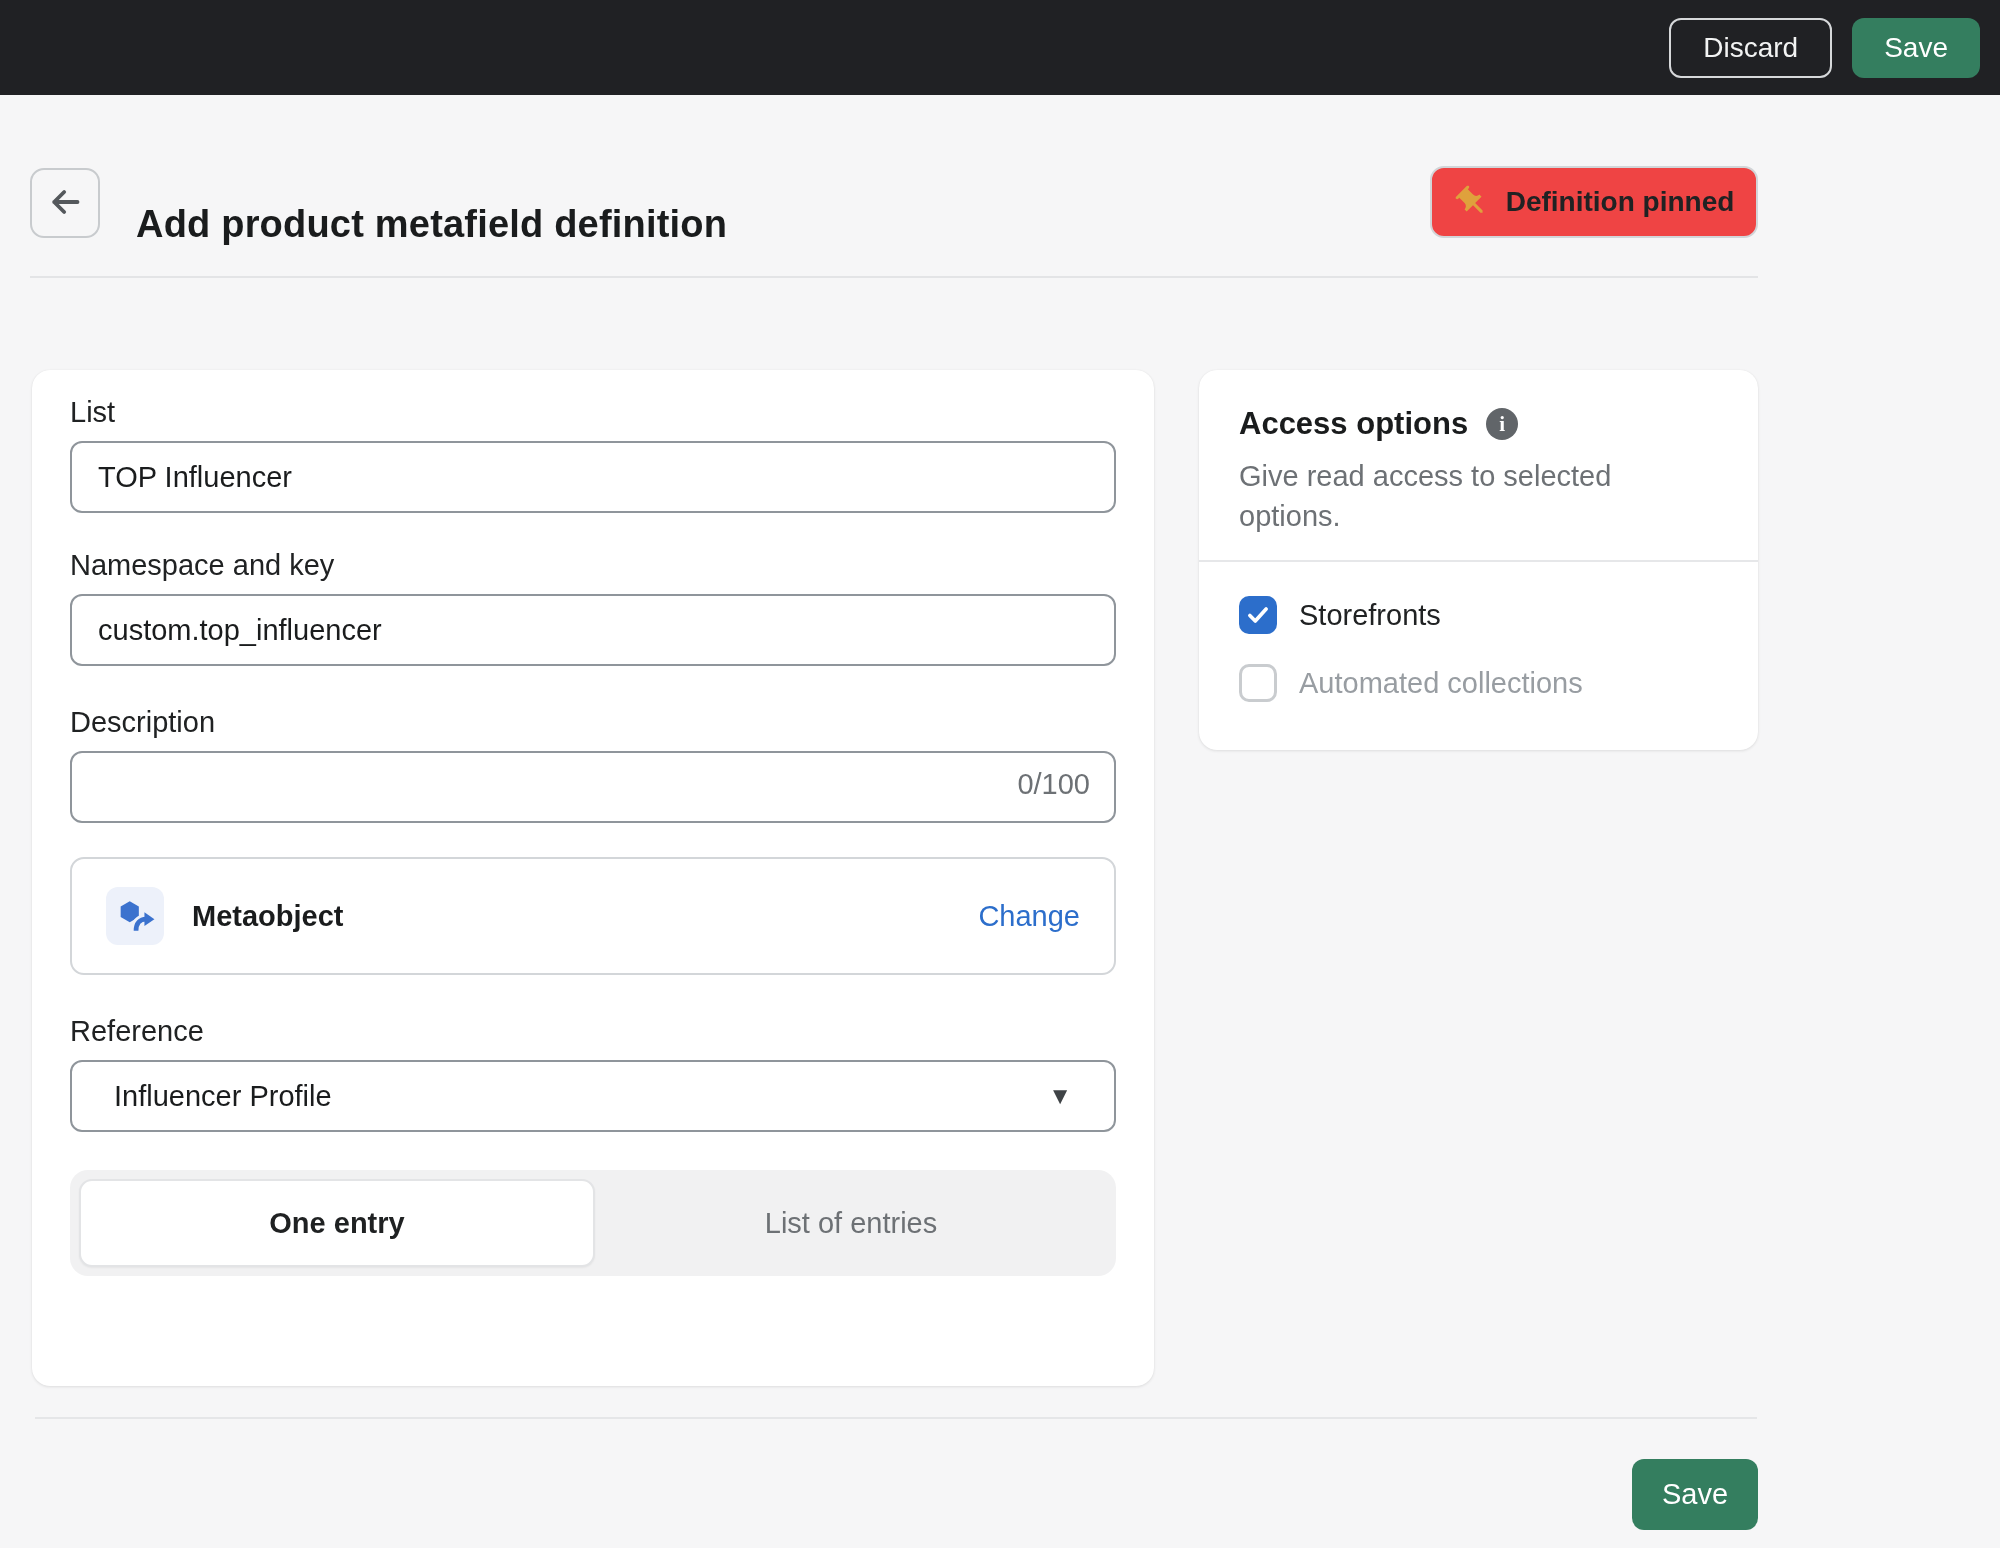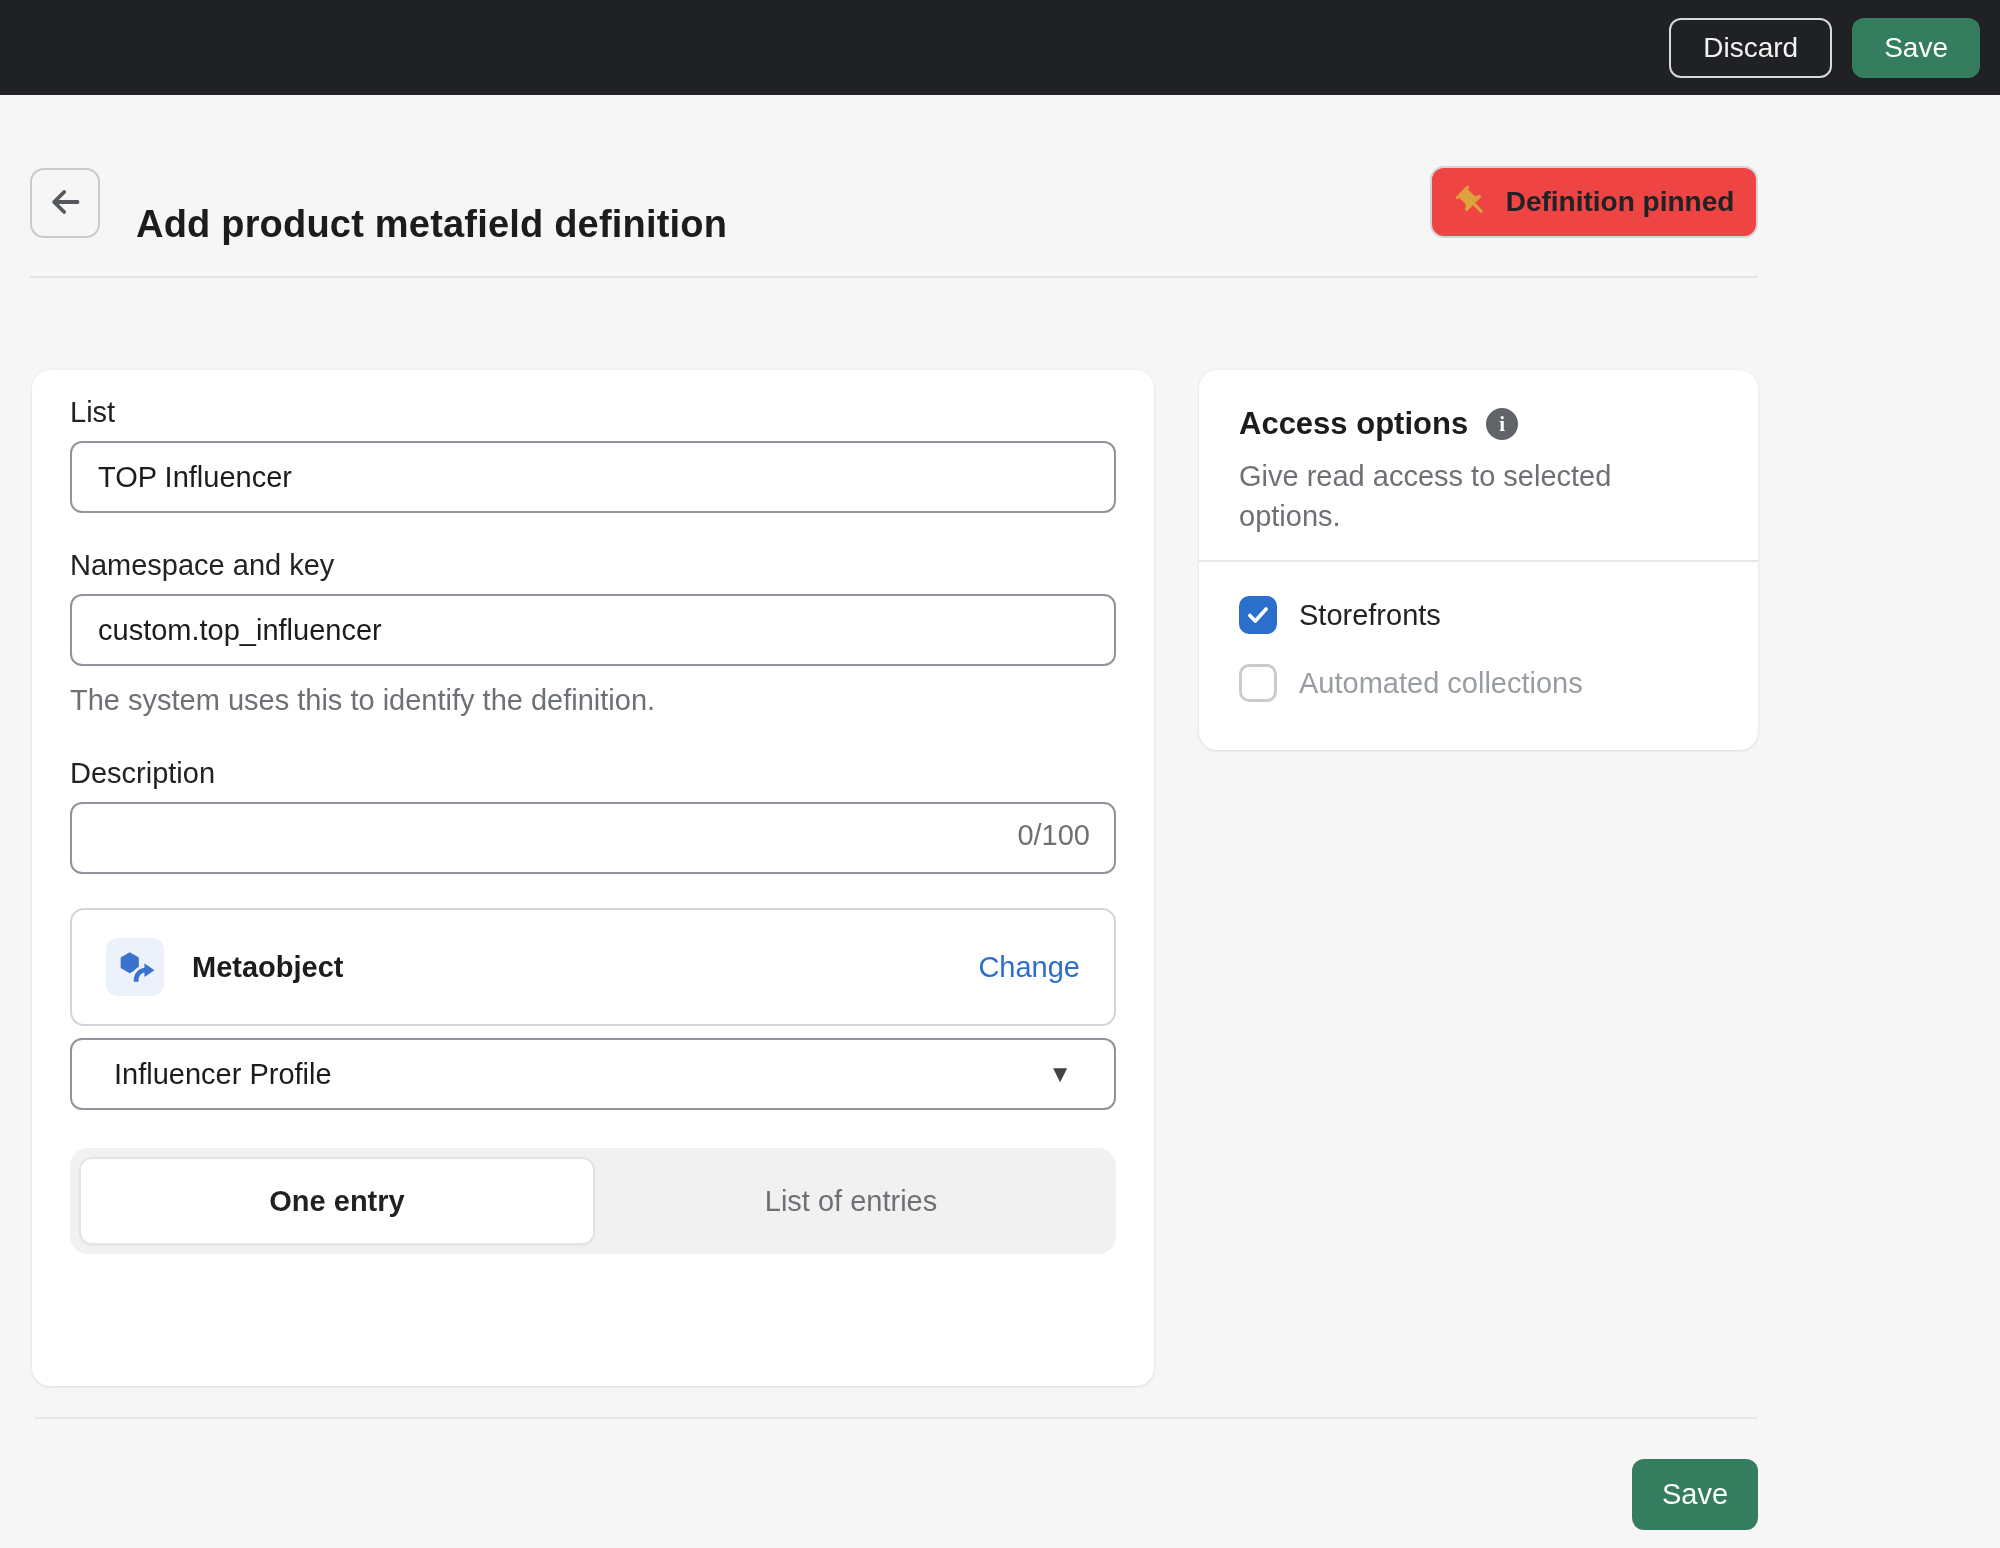--- a/index.html
+++ b/index.html
@@ -172,41 +172,41 @@
 
 <div class="header-divider"></div>
 
 <div class="card main-card">
 
   <label class="field-label">List</label>
   <input class="text-input" type="text" value="TOP Influencer" style="">
 
   <label class="field-label mt-36">Namespace and key</label>
   <input class="text-input" type="text" value="custom.top_influencer" style="">
-  <div class="helper-text">The system uses this to identify the definition.</div>
 
   <label class="field-label mt-40">Description</label>
   <div class="desc-wrap">
     <input class="text-input" type="text" value="" style="">
     <span class="char-counter">0/100</span>
   </div>
 
   <div class="type-box">
     <span class="type-icon-tile">
       <svg width="42" height="42" viewBox="0 0 40 40">
         <path d="M15 6l8.66 5v10L15 26l-8.66-5V11z" fill="#3b72ce"></path>
         <path d="M21 34c0-7 3.8-11 9.5-11" stroke="#edf1fa" stroke-width="10" fill="none"></path>
         <path d="M21 34c0-7 3.8-11 9.5-11" stroke="#3b72ce" stroke-width="4.5" fill="none"></path>
         <path d="M29 16.5l9.5 6.5-9.5 6.5z" fill="#3b72ce"></path>
       </svg>
     </span>
     <span class="type-name">Metaobject</span>
     <a href="#" class="change-link">Change</a>
   </div>
 
+  <label class="field-label mt-40">Reference</label>
   <div class="select-box">
     <span>Influencer Profile</span>
     <span class="caret">▼</span>
   </div>
 
   <div class="segmented">
     <div class="segment selected">One entry</div>
     <div class="segment unselected">List of entries</div>
   </div>
 

